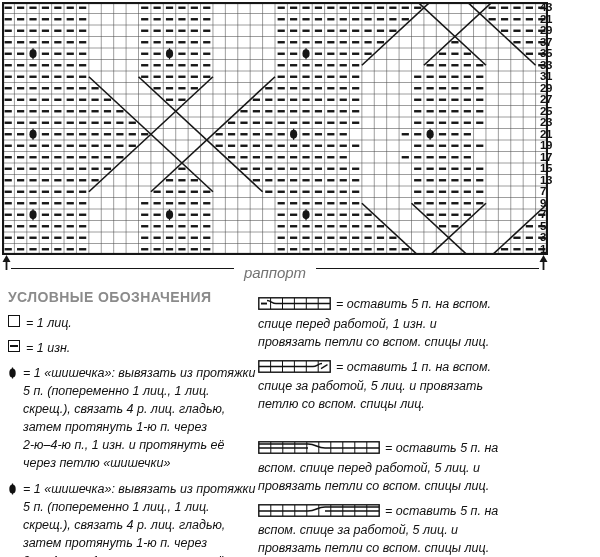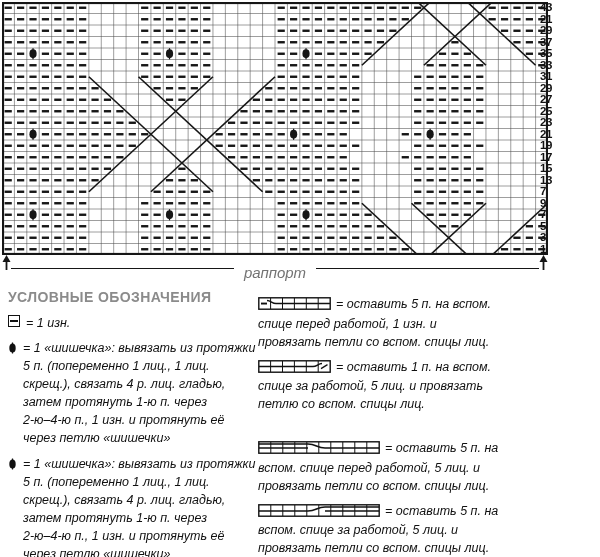--- a/index.html
+++ b/index.html
@@ -770,20 +770,24 @@
     <svg width="9" height="16" viewBox="0 0 9 16">
         <polygon points="4.5,0 0.5,7 8.5,7" fill="#161616"></polygon>
         <rect x="3.6" y="6" width="1.8" height="9" fill="#161616"></rect>
       </svg>
   </span>
 </div>
 
 <div id="legend-left">
   <div id="legend-heading">УСЛОВНЫЕ ОБОЗНАЧЕНИЯ</div>
 
+  <div class="litem">
+    <span class="lic sq"></span>
+    <span class="ltext">= 1 лиц.</span>
+  </div>
 
   <div class="litem">
     <span class="lic sq purl"></span>
     <span class="ltext">= 1 изн.</span>
   </div>
 
   <div class="litem">
     <span class="lic bob">
       <svg width="9" height="12" viewBox="0 0 9 12">
           <ellipse cx="4.5" cy="6" rx="3.2" ry="4.6" fill="#111"></ellipse>

